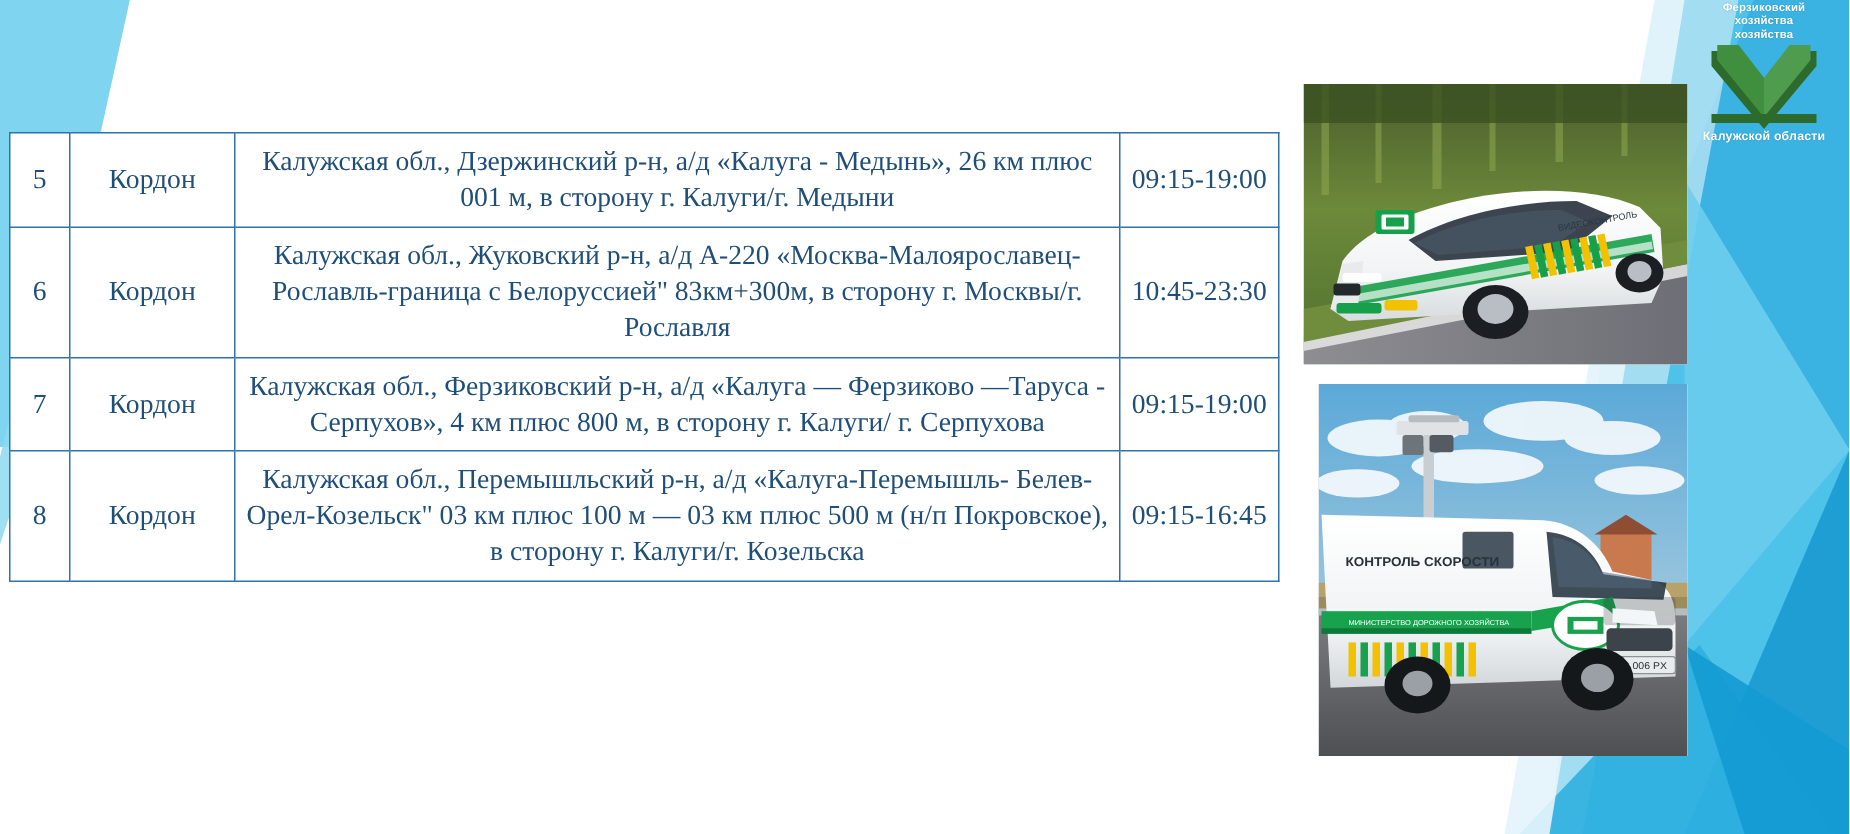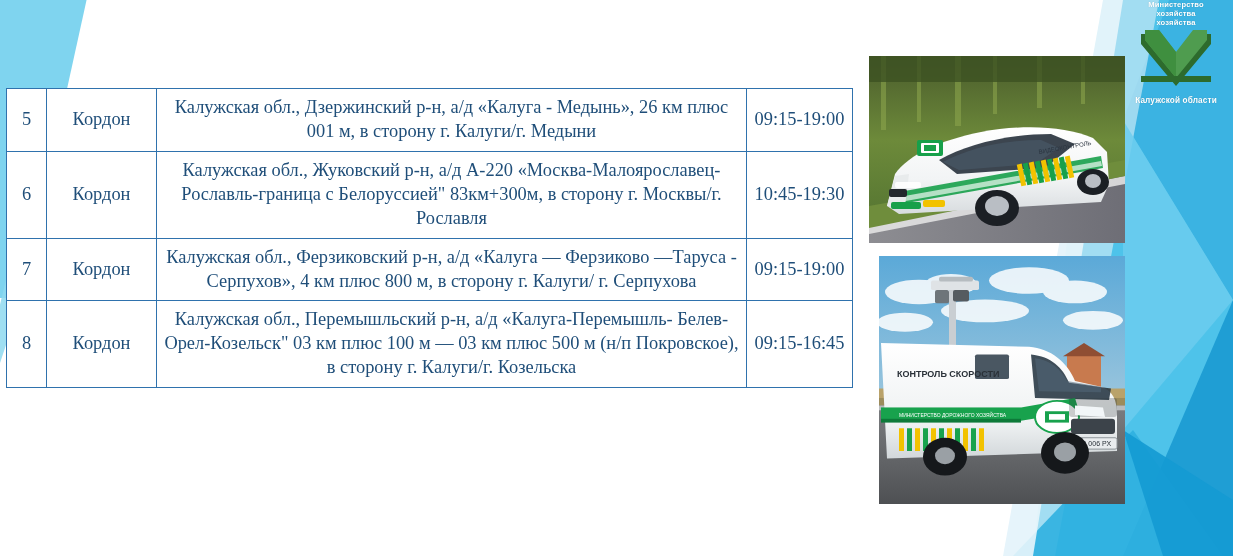--- a/index.html
+++ b/index.html
@@ -61,21 +61,21 @@
   }
   .logo-mark {
     margin: 1px auto 0;
     width: 74px; height: 58px;
   }
   .logo-bottom {
     font-family: "Liberation Sans", sans-serif;
     font-size: 8.2px;
     font-weight: bold;
     color: #ffffff;
-    margin-top: 10px;
+    margin-top: 0;
     letter-spacing: .15px;
     text-shadow: 0 0 1px rgba(0,60,90,.35);
   }
 
   
   .table-wrap {
     position: absolute;
     left: 6px; top: 88px;
     width: 848px;
     z-index: 6;
@@ -153,21 +153,21 @@
       <polygon points="118,0 186,0 82,556 30,556" fill="#bfe6f4" opacity="0.75"></polygon>
       <polygon points="150,120 260,300 150,430" fill="#6ccdee" opacity="0.85"></polygon>
       <polygon points="40,556 160,430 250,556" fill="#2fb0e0" opacity="0.9"></polygon>
       <polygon points="112,0 150,0 60,556 20,556" fill="#e8f5fb" opacity="0.9"></polygon>
       <polygon points="150,430 260,500 260,556 190,556" fill="#149ad3" opacity="0.9"></polygon>
       <polygon points="0,0 130,0 30,556 0,556" fill="#ffffff"></polygon>
     </svg>
   </div>
 
   <div class="logo">
-    <div class="logo-line">Министерство</div>
+    <div class="logo-line">Ферзиковский</div>
     <div class="logo-line">хозяйства</div>
     <div class="logo-line">хозяйства</div>
     <div class="logo-mark">
       <svg viewBox="0 0 74 58" width="74" height="58">
         <polygon points="2,6 18,6 37,30 56,6 72,6 72,16 37,58 2,16" fill="#2d6b2d"></polygon>
         <polygon points="6,2 20,2 37,24 54,2 68,2 68,12 37,50 6,12" fill="#4f9c4f"></polygon>
         <polygon points="6,2 20,2 37,24 37,50 6,12" fill="#3f8f3f"></polygon>
         <rect x="2" y="48" width="70" height="6" fill="#2d6b2d"></rect>
       </svg>
     </div>
@@ -184,21 +184,21 @@
         <tr>
           <td class="c-num">5</td>
           <td class="c-type">Кордон</td>
           <td class="c-addr">Калужская обл., Дзержинский р-н, а/д «Калуга - Медынь», 26 км плюс 001 м, в сторону г. Калуги/г. Медыни</td>
           <td class="c-time">09:15-19:00</td>
         </tr>
         <tr>
           <td class="c-num">6</td>
           <td class="c-type">Кордон</td>
           <td class="c-addr">Калужская обл., Жуковский р-н, а/д А-220 «Москва-Малоярославец-Рославль-граница с Белоруссией" 83км+300м, в сторону г. Москвы/г. Рославля</td>
-          <td class="c-time">10:45-19:30</td>
+          <td class="c-time">10:45-23:30</td>
         </tr>
         <tr>
           <td class="c-num">7</td>
           <td class="c-type">Кордон</td>
           <td class="c-addr">Калужская обл., Ферзиковский р-н, а/д «Калуга — Ферзиково —Таруса - Серпухов», 4 км плюс 800 м, в сторону г. Калуги/ г. Серпухова</td>
           <td class="c-time">09:15-19:00</td>
         </tr>
         <tr>
           <td class="c-num">8</td>
           <td class="c-type">Кордон</td>

